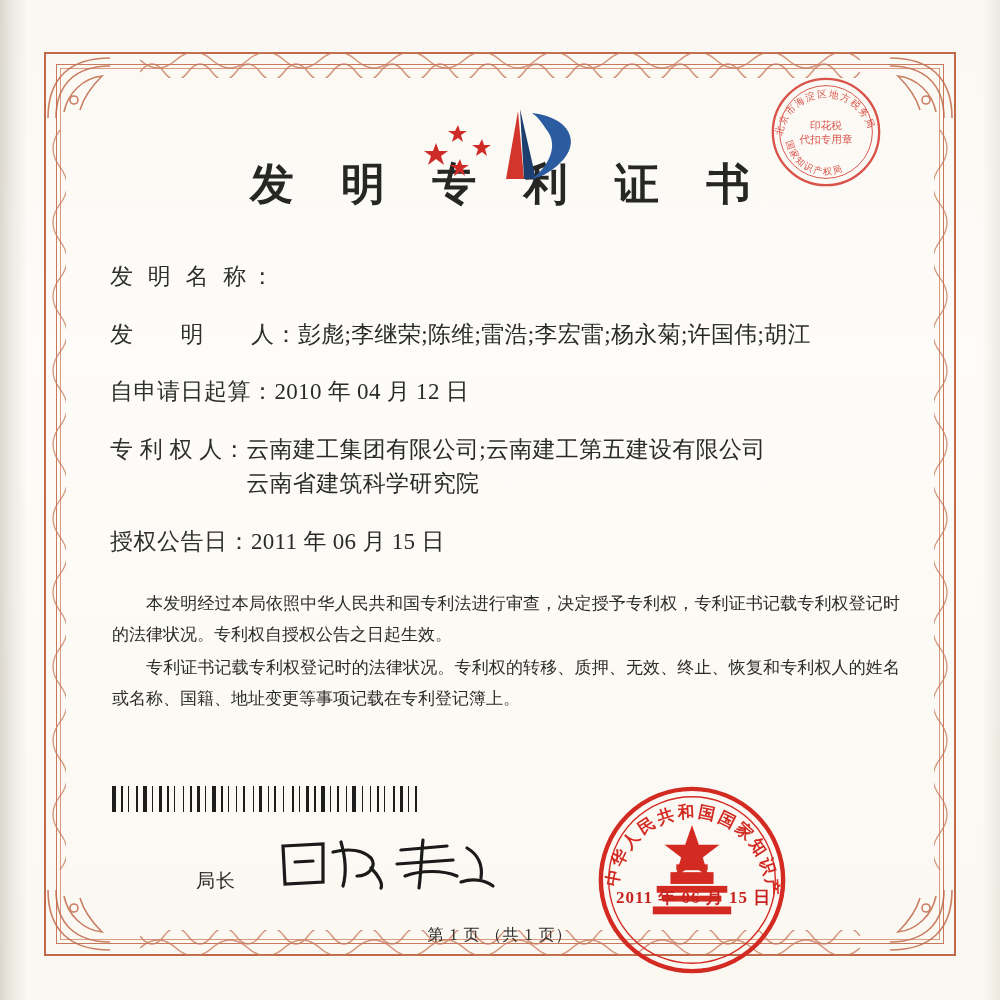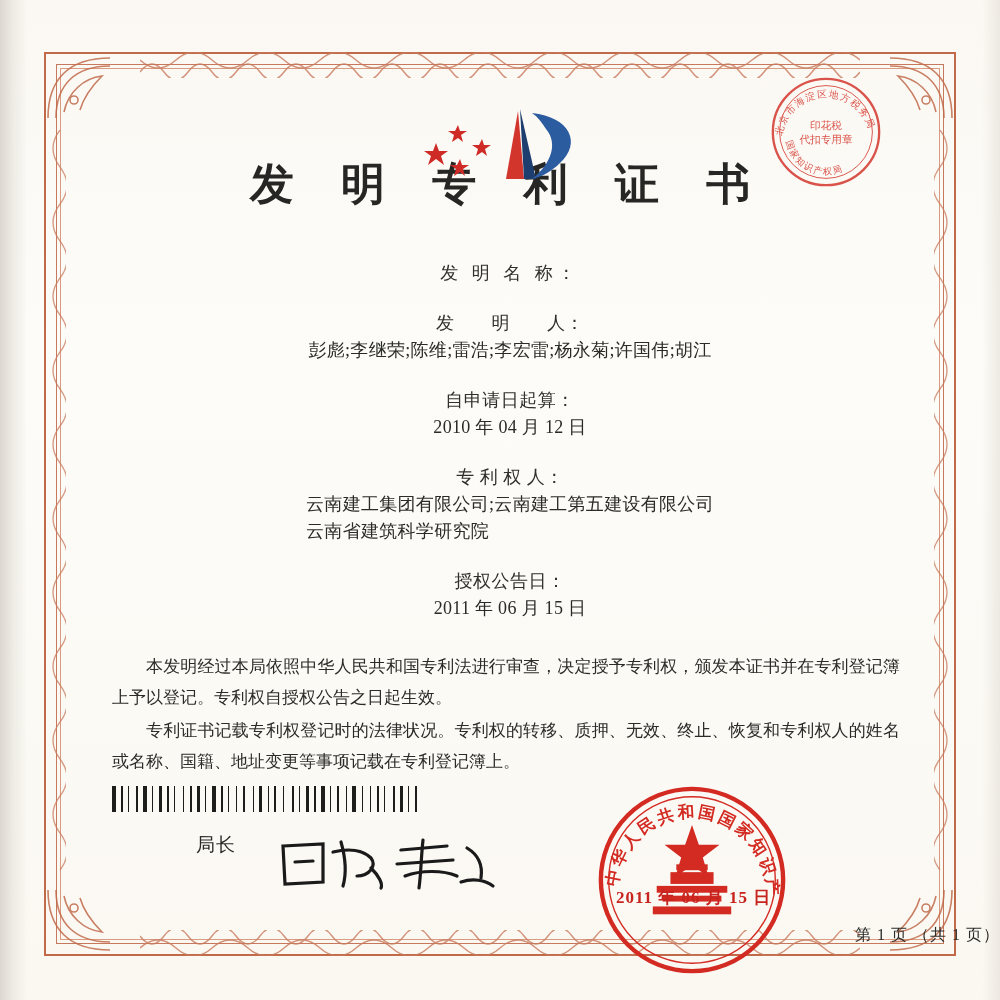--- a/index.html
+++ b/index.html
@@ -149,25 +149,24 @@
     color: #262624;
     font-family: "DejaVu Serif", "Liberation Serif", serif;
   }
 
   .fields {
     margin-top: 46px;
     padding-left: 20px;
   }
   .field-row {
     display: flex;
-    align-items: center;
+    align-items: flex-start;
     margin-bottom: 23px;
-    font-size: 18px;
+    font-size: 23px;
     line-height: 1.5;
-    flex-direction: column;
   }
   .field-label {
     white-space: nowrap;
     color: #2f2f2d;
   }
   .field-label.sp1 { letter-spacing: 4.5px; }
   .field-label.sp4 { letter-spacing: 0.5px; }
   .field-value {
     color: #2a2a28;
     letter-spacing: .3px;
@@ -207,21 +206,21 @@
     height: 100%;
     margin-right: 2px;
   }
 
   
   .sig-row {
     position: absolute;
     left: 196px;
     top: 832px;
     display: flex;
-    align-items: flex-start;
+    align-items: flex-end;
     gap: 21px;
   }
   .sig-label {
     font-size: 19px;
     letter-spacing: 1px;
     color: #2a2a28;
     margin-right: 14px;
   }
   .sig-mark {
     width: 230px;
@@ -256,21 +255,21 @@
     color: #c8241f;
     letter-spacing: 1px;
     font-weight: 600;
   }
 
   .page-footer {
     position: absolute;
     left: 0;
     right: 0;
     top: 925px;
-    text-align: right;
+    text-align: center;
     font-size: 16px;
     letter-spacing: 1px;
     color: #2b2b29;
   }
 </style>
 </head>
 <body>
 
 <div class="page">
   <div class="edge-shade"></div>
@@ -393,21 +392,21 @@
           <span class="line2">云南省建筑科学研究院</span>
         </span>
       </div>
       <div class="field-row">
         <span class="field-label sp4">授权公告日：</span>
         <span class="field-value">2011 年 06 月 15 日</span>
       </div>
     </div>
 
     <div class="paragraphs">
-      <p>本发明经过本局依照中华人民共和国专利法进行审查，决定授予专利权，颁发本证书并在专利登记簿上予以登记。专利权自授权公告之日起生效。</p>
+      <p>本发明经过本局依照中华人民共和国专利法进行审查，决定授予专利权，专利证书记载专利权登记时的法律状况。专利权自授权公告之日起生效。</p>
       <p>专利证书记载专利权登记时的法律状况。专利权的转移、质押、无效、终止、恢复和专利权人的姓名或名称、国籍、地址变更等事项记载在专利登记簿上。</p>
     </div>
   </div>
 
   <div class="barcode" id="barcode">
       <i style="width: 4px;"></i>
       <i style="width: 1px; background: transparent;"></i>
       <i style="width: 2px;"></i>
       <i style="width: 1px; background: transparent;"></i>
       <i style="width: 1px;"></i>

